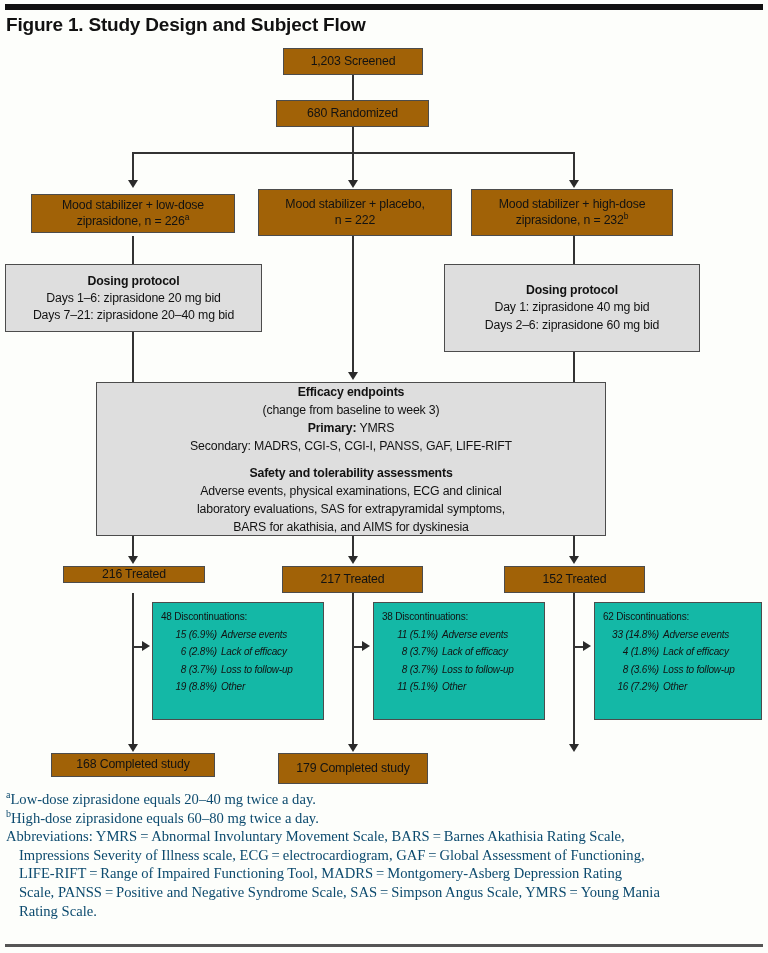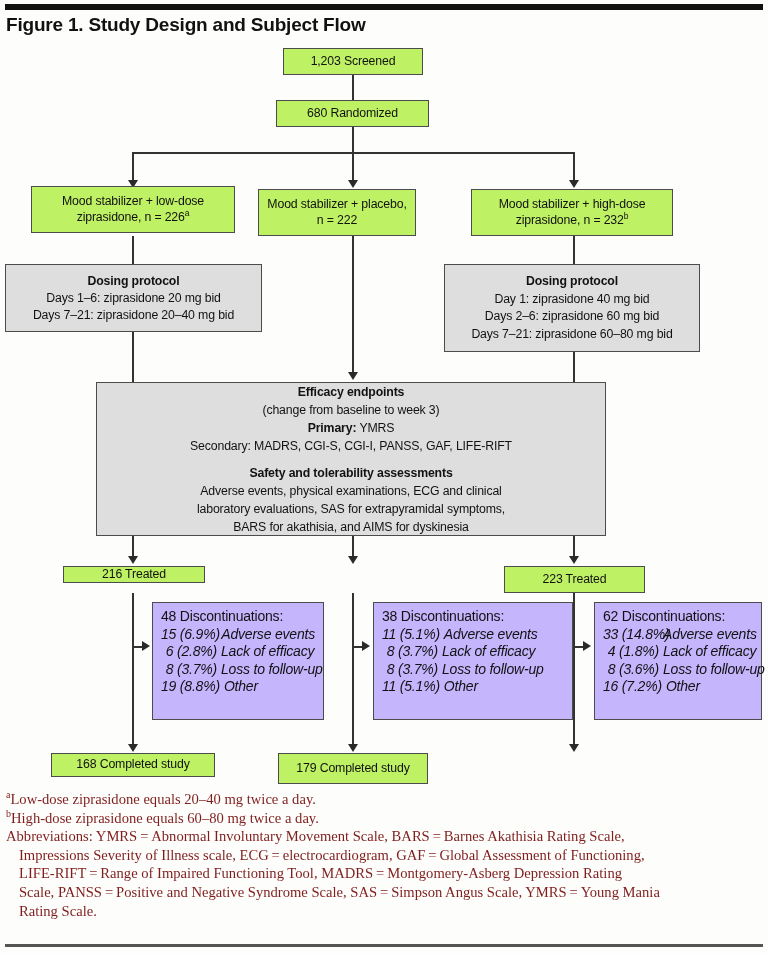--- a/index.html
+++ b/index.html
@@ -46,21 +46,21 @@
     letter-spacing: -0.2px;
     color: #111111;
     white-space: nowrap;
   }
 
   
   .node {
     position: absolute;
     box-sizing: border-box;
     border: 1.4px solid #4c4c4c;
-    background: #bef264;
+    background: #a16207;
     display: flex;
     flex-direction: column;
     align-items: center;
     justify-content: center;
     text-align: center;
     font-size: 12.3px;
     line-height: 15.5px;
     color: #121212;
     letter-spacing: -0.15px;
   }
@@ -75,23 +75,23 @@
     font-size: 8.5px;
     vertical-align: super;
     line-height: 0;
   }
 
   
   .disc-box {
     position: absolute;
     box-sizing: border-box;
     border: 1.4px solid #4c4c4c;
-    background: #c4b5fd;
+    background: #14b8a6;
     padding: 5px 8px 5px 8px;
-    font-size: 14px;
+    font-size: 10px;
     line-height: 17.5px;
     color: #121212;
     letter-spacing: -0.2px;
   }
   .disc-title { display: block; white-space: nowrap; }
   .disc-row {
     display: flex;
     white-space: nowrap;
     font-style: italic;
   }
@@ -130,21 +130,21 @@
 
   
   .footnotes {
     position: absolute;
     left: 6px;
     top: 790px;
     width: 756px;
     font-family: "Liberation Serif", serif;
     font-size: 14.6px;
     line-height: 18.6px;
-    color: #7f1d1d;
+    color: #0c4a6e;
   }
   .fn-line { white-space: nowrap; }
   .abbrev {
     margin-top: 0px;
     text-indent: 0;
   }
   .abbrev .ab-line {
     white-space: nowrap;
   }
   .abbrev .ab-indent { padding-left: 13px; }
@@ -173,26 +173,26 @@
 
   <div class="vline" style="left:352px; top:127px; height:26px;"></div>
   <div class="hline" style="left:132px; top:152px; width:442px;"></div>
   <div class="vline" style="left:132px; top:152px; height:30px;"></div>
   <div class="vline" style="left:352px; top:152px; height:30px;"></div>
   <div class="vline" style="left:573px; top:152px; height:30px;"></div>
   <div class="arrow-down" style="left:128px; top:180px;"></div>
   <div class="arrow-down" style="left:348px; top:180px;"></div>
   <div class="arrow-down" style="left:569px; top:180px;"></div>
 
-  <div class="node" style="left:31px; top:186px; width:204px; height:47px;">
+  <div class="node" style="left:31px; top:194px; width:204px; height:39px;">
     <span class="ln">Mood stabilizer + low-dose</span>
     <span class="ln"><span>ziprasidone, n = 226</span><sup>a</sup></span>
   </div>
 
-  <div class="node" style="left:258px; top:189px; width:158px; height:47px;">
+  <div class="node" style="left:258px; top:189px; width:194px; height:47px;">
     <span class="ln">Mood stabilizer + placebo,</span>
     <span class="ln">n = 222</span>
   </div>
 
   <div class="node" style="left:471px; top:189px; width:202px; height:47px;">
     <span class="ln">Mood stabilizer + high-dose</span>
     <span class="ln"><span>ziprasidone, n = 232</span><sup>b</sup></span>
   </div>
 
   <div class="vline" style="left:132px; top:236px; height:48px;"></div>
@@ -202,21 +202,20 @@
   <div class="node shaded" style="left:5px; top:264px; width:257px; height:68px; line-height:17px;">
     <span class="ln bold">Dosing protocol</span>
     <span class="ln">Days 1–6: ziprasidone 20 mg bid</span>
     <span class="ln">Days 7–21: ziprasidone 20–40 mg bid</span>
   </div>
 
   <div class="node shaded" style="left:444px; top:264px; width:256px; height:88px; line-height:17.5px;">
     <span class="ln bold">Dosing protocol</span>
     <span class="ln">Day 1: ziprasidone 40 mg bid</span>
     <span class="ln">Days 2–6: ziprasidone 60 mg bid</span>
-    <span class="ln">Days 7–21: ziprasidone 60–80 mg bid</span>
   </div>
 
   <div class="vline" style="left:132px; top:332px; height:50px;"></div>
   <div class="vline" style="left:573px; top:352px; height:30px;"></div>
   <div class="arrow-down" style="left:348px; top:372px;"></div>
 
   <div class="node shaded" style="left:96px; top:382px; width:510px; height:154px; line-height:18px;">
     <span class="ln bold">Efficacy endpoints</span>
     <span class="ln">(change from baseline to week 3)</span>
     <span class="ln"><span class="bold">Primary:</span><span> YMRS</span></span>
@@ -230,22 +229,25 @@
   <div class="vline" style="left:132px; top:536px; height:22px;"></div>
   <div class="vline" style="left:352px; top:536px; height:22px;"></div>
   <div class="vline" style="left:573px; top:536px; height:22px;"></div>
   <div class="arrow-down" style="left:128px; top:556px;"></div>
   <div class="arrow-down" style="left:348px; top:556px;"></div>
   <div class="arrow-down" style="left:569px; top:556px;"></div>
 
   <div class="node" style="left:63px; top:566px; width:142px; height:17px;">
     <span class="ln">216 Treated</span>
   </div>
+  <div class="node" style="left:282px; top:566px; width:141px; height:27px;">
+    <span class="ln">217 Treated</span>
+  </div>
   <div class="node" style="left:504px; top:566px; width:141px; height:27px;">
-    <span class="ln">223 Treated</span>
+    <span class="ln">152 Treated</span>
   </div>
 
   <div class="vline" style="left:132px; top:593px; height:152px;"></div>
   <div class="vline" style="left:352px; top:593px; height:152px;"></div>
   <div class="vline" style="left:573px; top:593px; height:152px;"></div>
 
   <div class="hline" style="left:132px; top:646px; width:12px;"></div>
   <div class="arrow-right" style="left:142px; top:641px;"></div>
   <div class="hline" style="left:352px; top:646px; width:12px;"></div>
   <div class="arrow-right" style="left:362px; top:641px;"></div>
@@ -265,21 +267,21 @@
     <div class="disc-row">
       <span class="num">8 (3.7%)</span>
       <span>Loss to follow-up</span>
     </div>
     <div class="disc-row">
       <span class="num">19 (8.8%)</span>
       <span>Other</span>
     </div>
   </div>
 
-  <div class="disc-box" style="left:373px; top:602px; width:200px; height:118px;">
+  <div class="disc-box" style="left:373px; top:602px; width:172px; height:118px;">
     <span class="disc-title">38 Discontinuations:</span>
     <div class="disc-row">
       <span class="num">11 (5.1%)</span>
       <span>Adverse events</span>
     </div>
     <div class="disc-row">
       <span class="num">8 (3.7%)</span>
       <span>Lack of efficacy</span>
     </div>
     <div class="disc-row">

